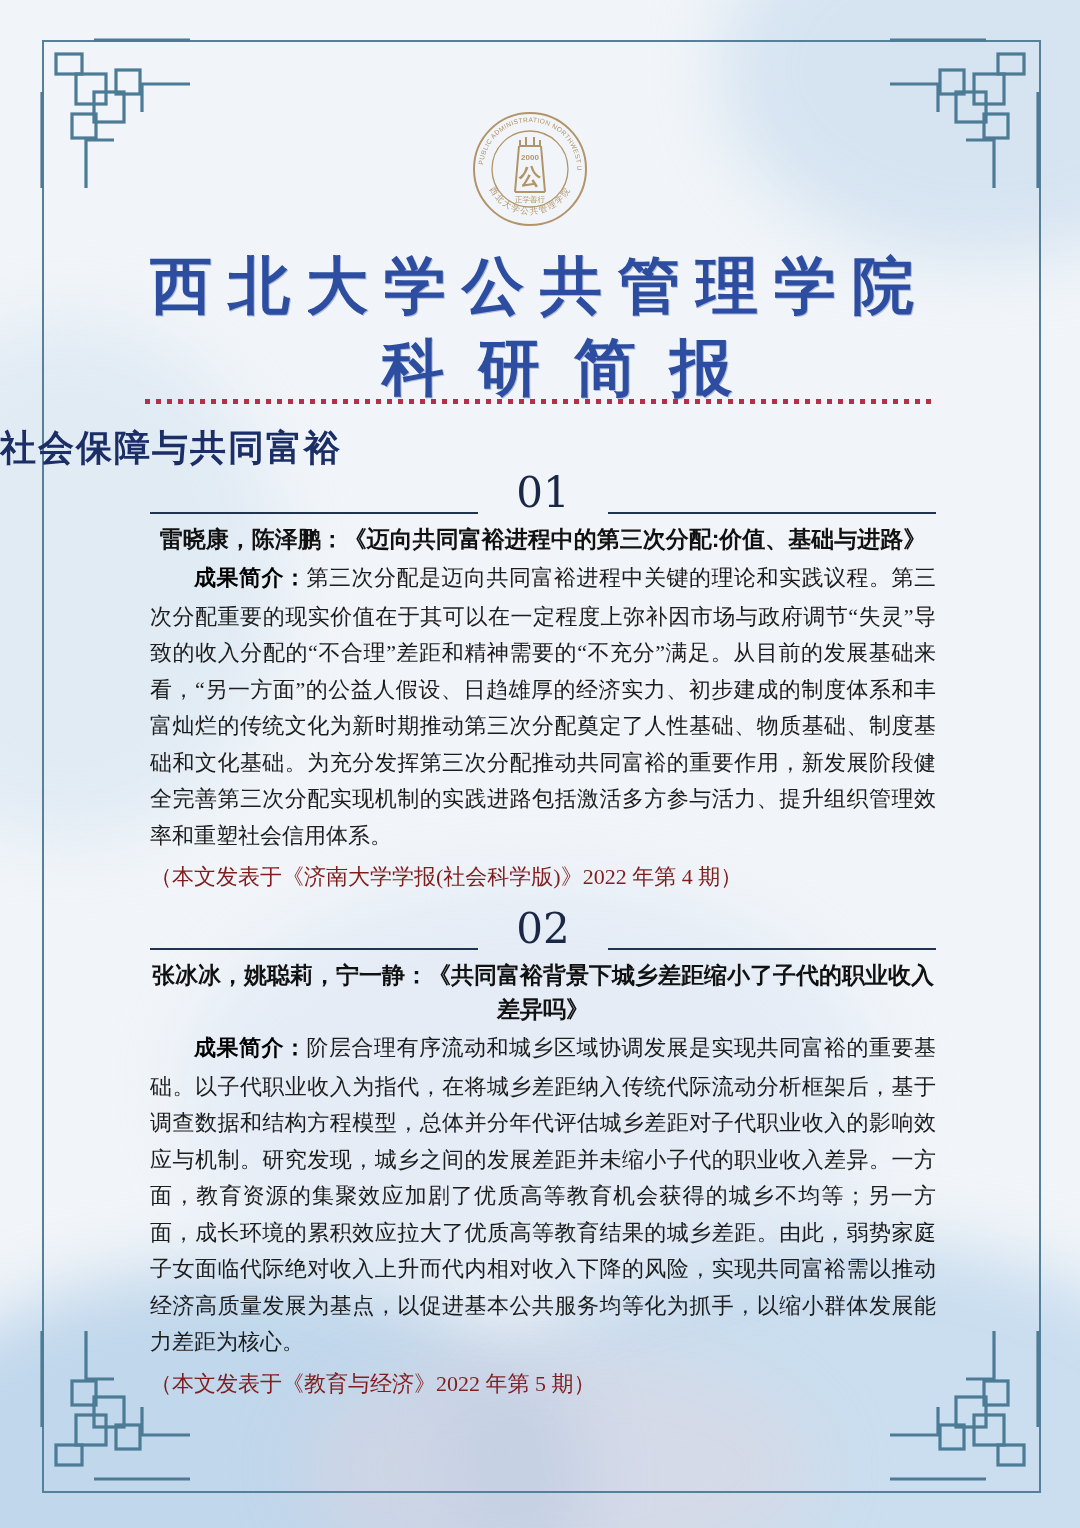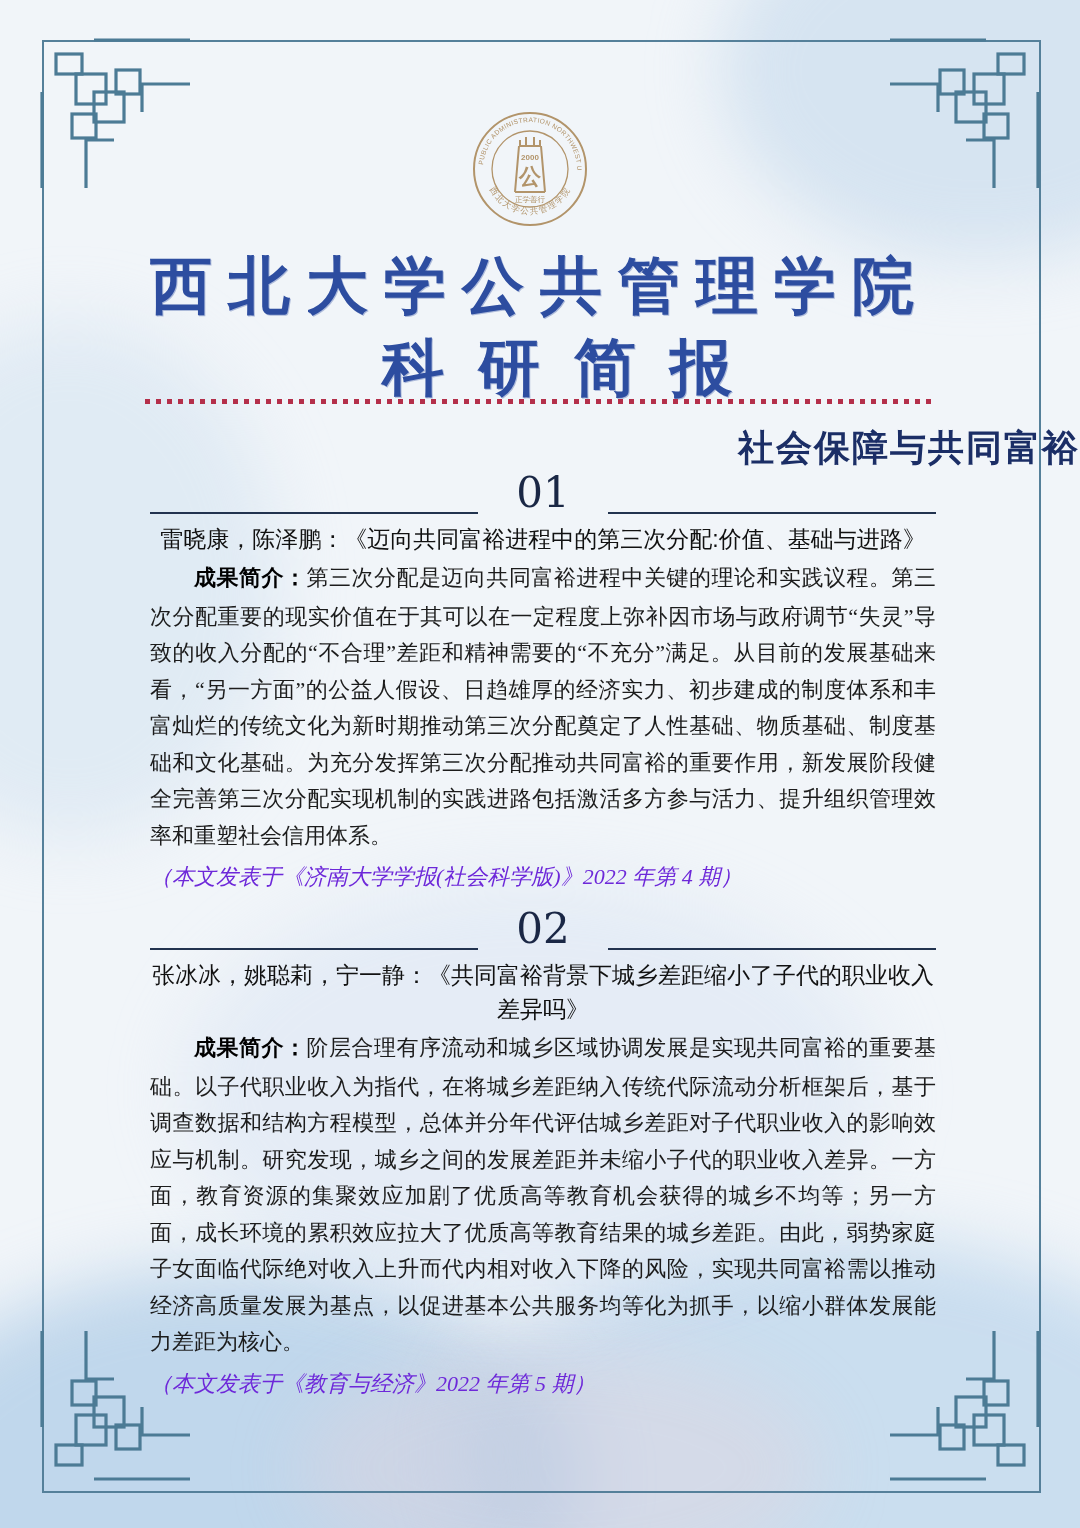--- a/index.html
+++ b/index.html
@@ -33,37 +33,37 @@
   
   .calli{position:absolute;left:0;width:1080px;text-align:center;color:#2d4da0;
     font-family:"DejaVu Serif", serif;font-weight:700;font-size:62px;
     text-shadow:1px 1px 0 rgba(45,77,160,.35);}
   #title1{top:244px;letter-spacing:16px;}
   #title2{top:326px;letter-spacing:34px;padding-left:34px;}
 
   #dotline{position:absolute;left:145px;top:399px;width:790px;height:5px;
     background:repeating-linear-gradient(90deg,#b42f4a 0 5px,transparent 5px 11px);}
 
-  #subtitle{position:absolute;left:0;top:424px;width:1080px;text-align:right;
+  #subtitle{position:absolute;left:0;top:424px;width:1080px;text-align:left;
     color:#1b2e66;font-family:"Liberation Sans", sans-serif;font-weight:700;
     font-size:36px;letter-spacing:2px;}
 
   
   #content{position:absolute;left:150px;top:472px;width:786px;}
 
   .divider{display:flex;align-items:flex-end;margin:0 0 8px 0;}
   .divider .ln{flex:1;height:0;border-top:2.5px solid #22334f;}
   .divider .num{margin:0 38px;font-family:"DejaVu Serif", serif;font-size:42px;
     color:#1a2745;line-height:1;}
   .sec-title{text-align:center;font-family:"Liberation Sans", sans-serif;
-    font-weight:400;font-size:23px;color:#111;line-height:34px;margin:6px 0 4px 0;}
+    font-weight:700;font-size:23px;color:#111;line-height:34px;margin:6px 0 4px 0;}
   .sec-body{font-size:22px;color:#1c1c1c;line-height:36.5px;text-align:justify;
     text-indent:2em;margin:2px 0 0 0;}
   .sec-body b{font-family:Liberation Mono, monospace;font-weight:700;color:#000;}
-  .sec-cite{font-size:22px;color:#6d28d9;line-height:34px;margin:6px 0 14px 0;font-style:italic;}
+  .sec-cite{font-size:22px;color:#7f1d1d;line-height:34px;margin:6px 0 14px 0;}
 </style>
 </head>
 <body>
 
 <div id="page">
 
   <div class="wash w1"></div>
   <div class="wash w2"></div>
   <div class="wash w3"></div>
   <div class="wash w4"></div>

